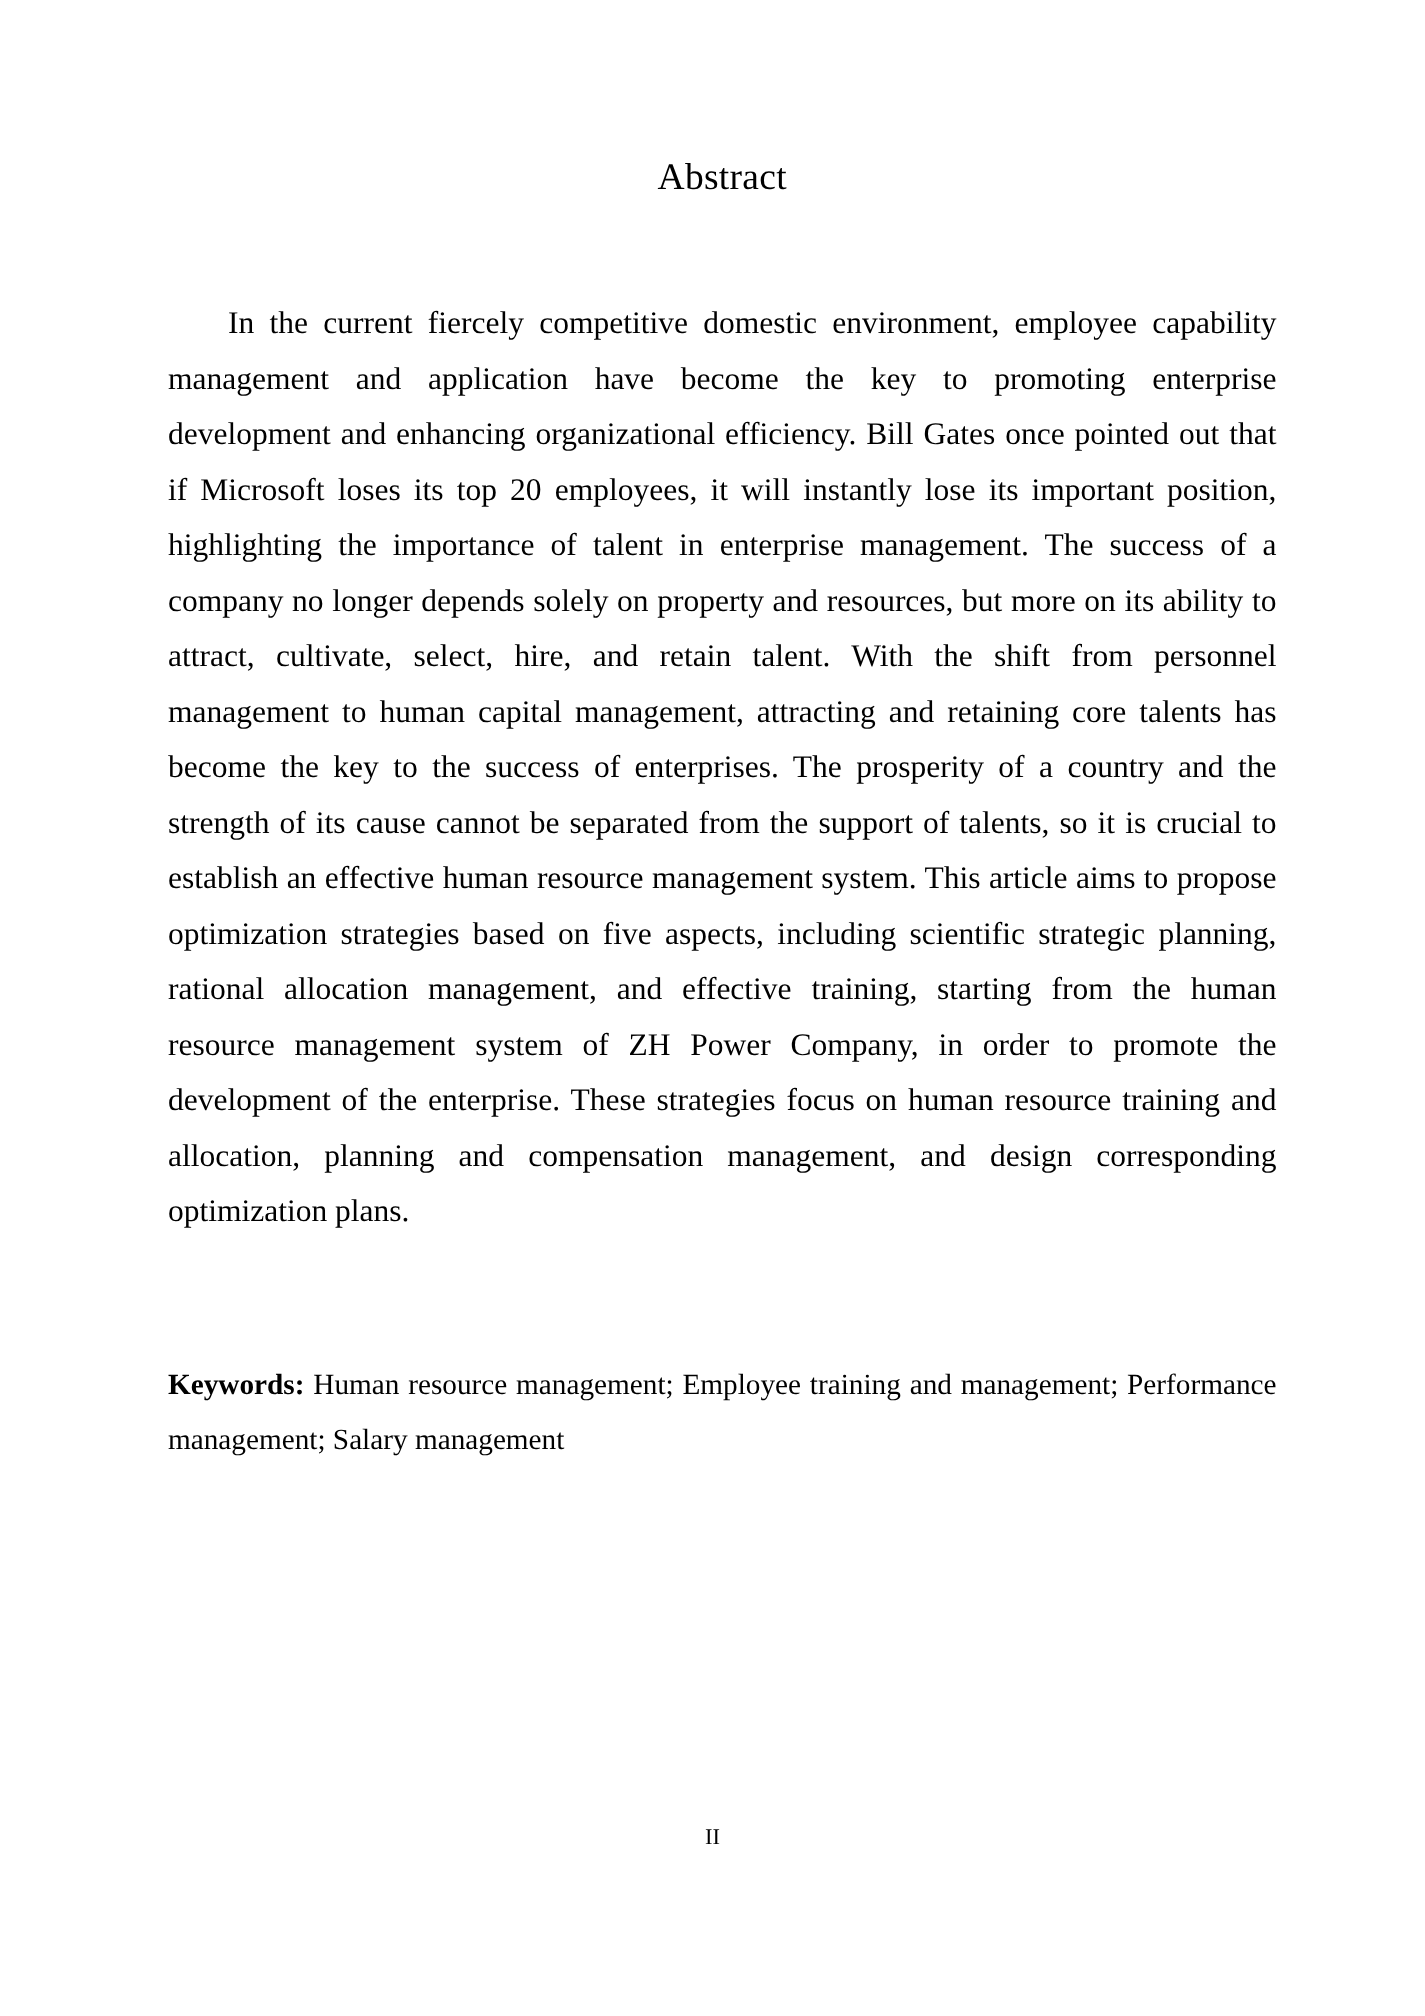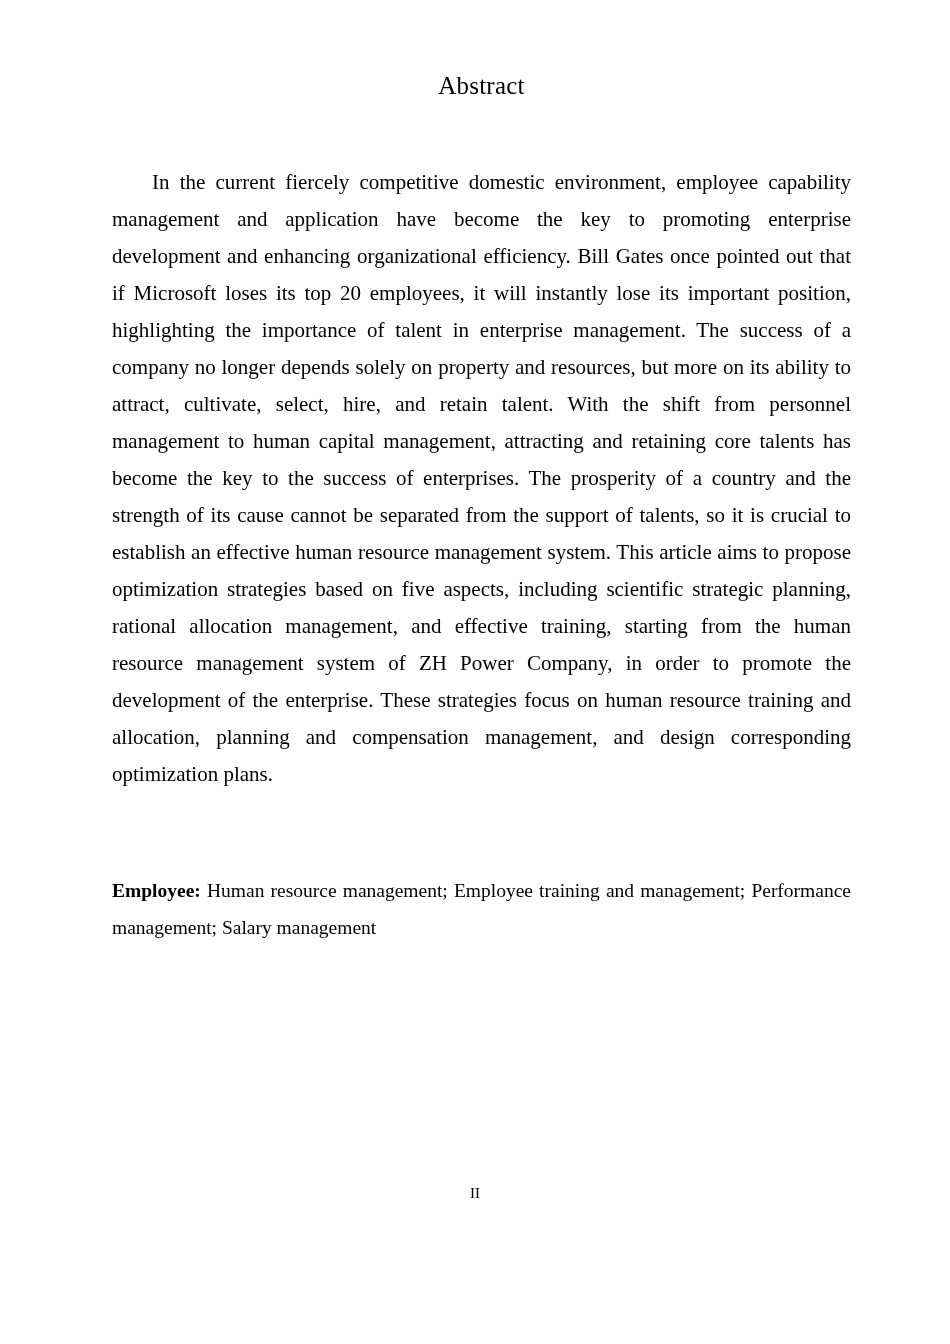--- a/index.html
+++ b/index.html
@@ -27,21 +27,21 @@
     position: absolute;
     left: 112px;
     top: 0;
     width: 739px;
   }
   .doc-title {
     text-align: center;
     font-size: 25px;
     line-height: 1.2;
     margin: 0;
-    padding-top: 71px;
+    padding-top: 104px;
     font-weight: normal;
     letter-spacing: 0.2px;
   }
   .abstract-body {
     margin: 0;
     padding-top: 63px;
     font-size: 21px;
     line-height: 37px;
     text-align: justify;
     text-justify: inter-word;
@@ -56,35 +56,35 @@
     text-align: justify;
     text-justify: inter-word;
     text-indent: 0;
   }
   .keywords-label {
     font-weight: bold;
   }
   .page-number {
     position: absolute;
     left: 0;
-    top: 1184px;
+    top: 1216px;
     width: 950px;
     text-align: center;
     font-size: 15px;
     line-height: 18px;
   }
 </style>
 </head>
 <body>
 
 <div class="page">
   <div class="content">
 
     <h1 class="doc-title">Abstract</h1>
 
     <p class="abstract-body">In the current fiercely competitive domestic environment, employee capability management and application have become the key to promoting enterprise development and enhancing organizational efficiency. Bill Gates once pointed out that if Microsoft loses its top 20 employees, it will instantly lose its important position, highlighting the importance of talent in enterprise management. The success of a company no longer depends solely on property and resources, but more on its ability to attract, cultivate, select, hire, and retain talent. With the shift from personnel management to human capital management, attracting and retaining core talents has become the key to the success of enterprises. The prosperity of a country and the strength of its cause cannot be separated from the support of talents, so it is crucial to establish an effective human resource management system. This article aims to propose optimization strategies based on five aspects, including scientific strategic planning, rational allocation management, and effective training, starting from the human resource management system of ZH Power Company, in order to promote the development of the enterprise. These strategies focus on human resource training and allocation, planning and compensation management, and design corresponding optimization plans.</p>
 
-    <p class="keywords"><span class="keywords-label">Employee:</span><span> Human resource management; Employee training and management; Performance management; Salary management</span></p>
+    <p class="keywords"><span class="keywords-label">Keywords:</span><span> Human resource management; Employee training and management; Performance management; Salary management</span></p>
 
   </div>
 
   <div class="page-number">II</div>
 </div>
 
 </body></html>

